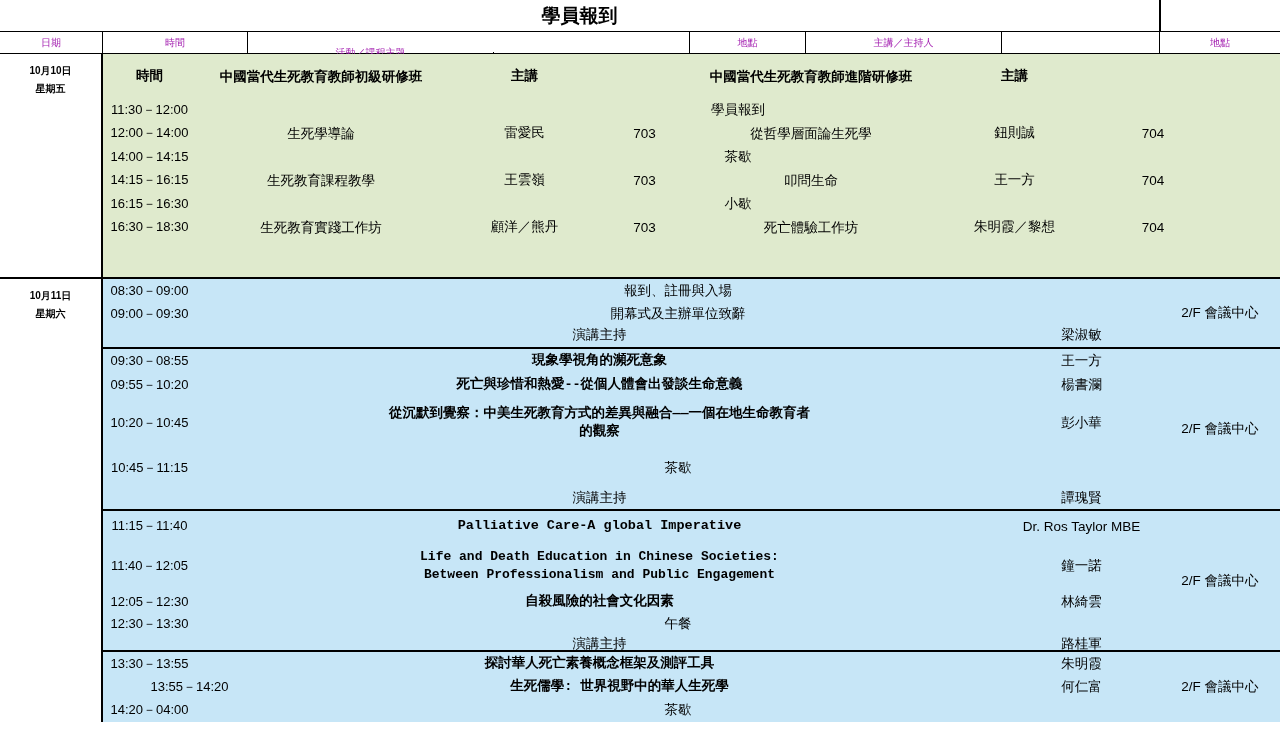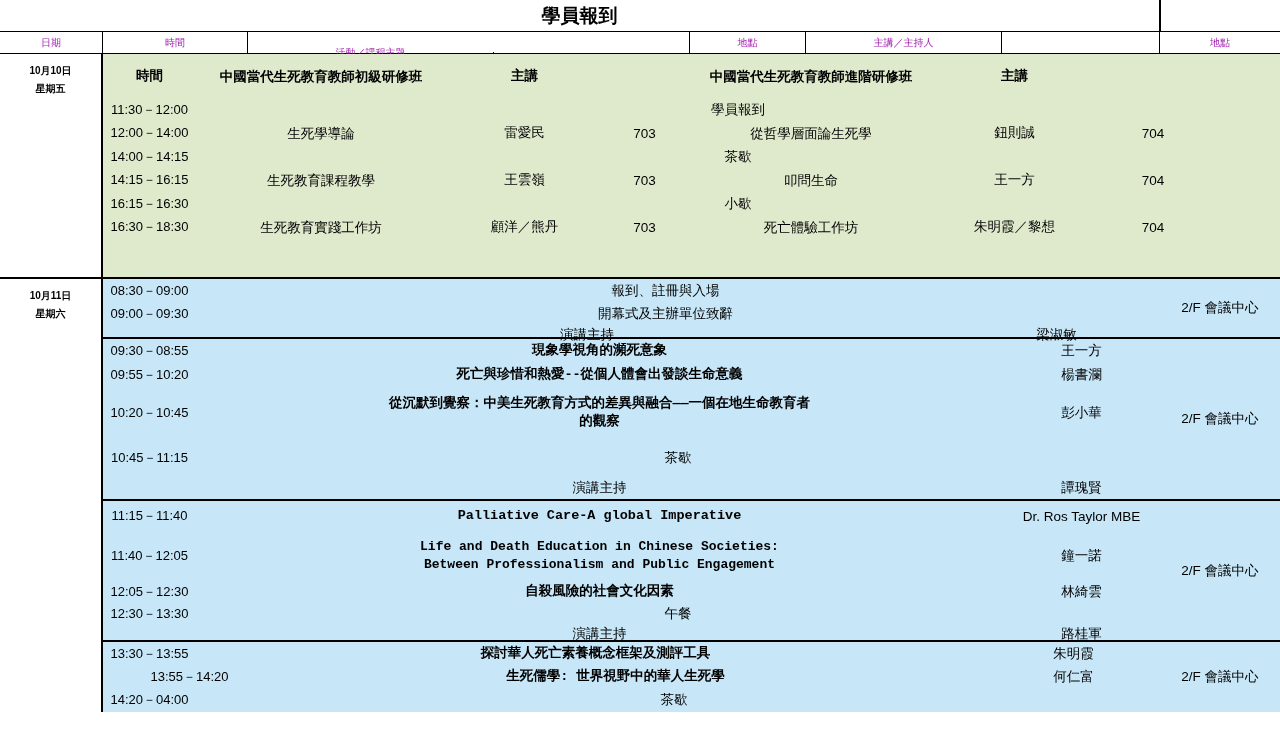--- a/index.html
+++ b/index.html
@@ -111,21 +111,21 @@
   .d1-row .c-time { font-size: 13px; }
   .full-center {
     flex: 1 1 auto;
     text-align: center;
     font-size: 13.5px;
   }
 
   
   .blue { background: #c7e6f7; }
   .sect { display: flex; border-bottom: 2px solid #000; }
-  .sect:last-child { border-bottom: none; gap: 8px; }
+  .sect:last-child { border-bottom: none; }
   .sect-main { flex: 1 1 auto; }
   .sect-loc {
     width: 120px;
     flex: 0 0 120px;
     display: flex;
     align-items: center;
     justify-content: center;
     font-size: 13.5px;
     color: #000;
     text-align: center;
@@ -241,21 +241,21 @@
     </div>
   </div>
 
   <div class="band" style="border-bottom:none;">
     <div class="daycol">
       <span>10月11日</span>
       <span>星期六</span>
     </div>
     <div class="body-area blue">
 
-      <div class="sect" style="height:60px;gap:25px;">
+      <div class="sect" style="height:70px;">
         <div class="sect-main">
           <div class="r centerwide" style="height:23px;">
             <div class="t">08:30－09:00</div>
             <div class="wide">報到、註冊與入場</div>
           </div>
           <div class="r centerwide" style="height:23px;">
             <div class="t">09:00－09:30</div>
             <div class="wide">開幕式及主辦單位致辭</div>
           </div>
           <div class="r" style="height:20px;">

